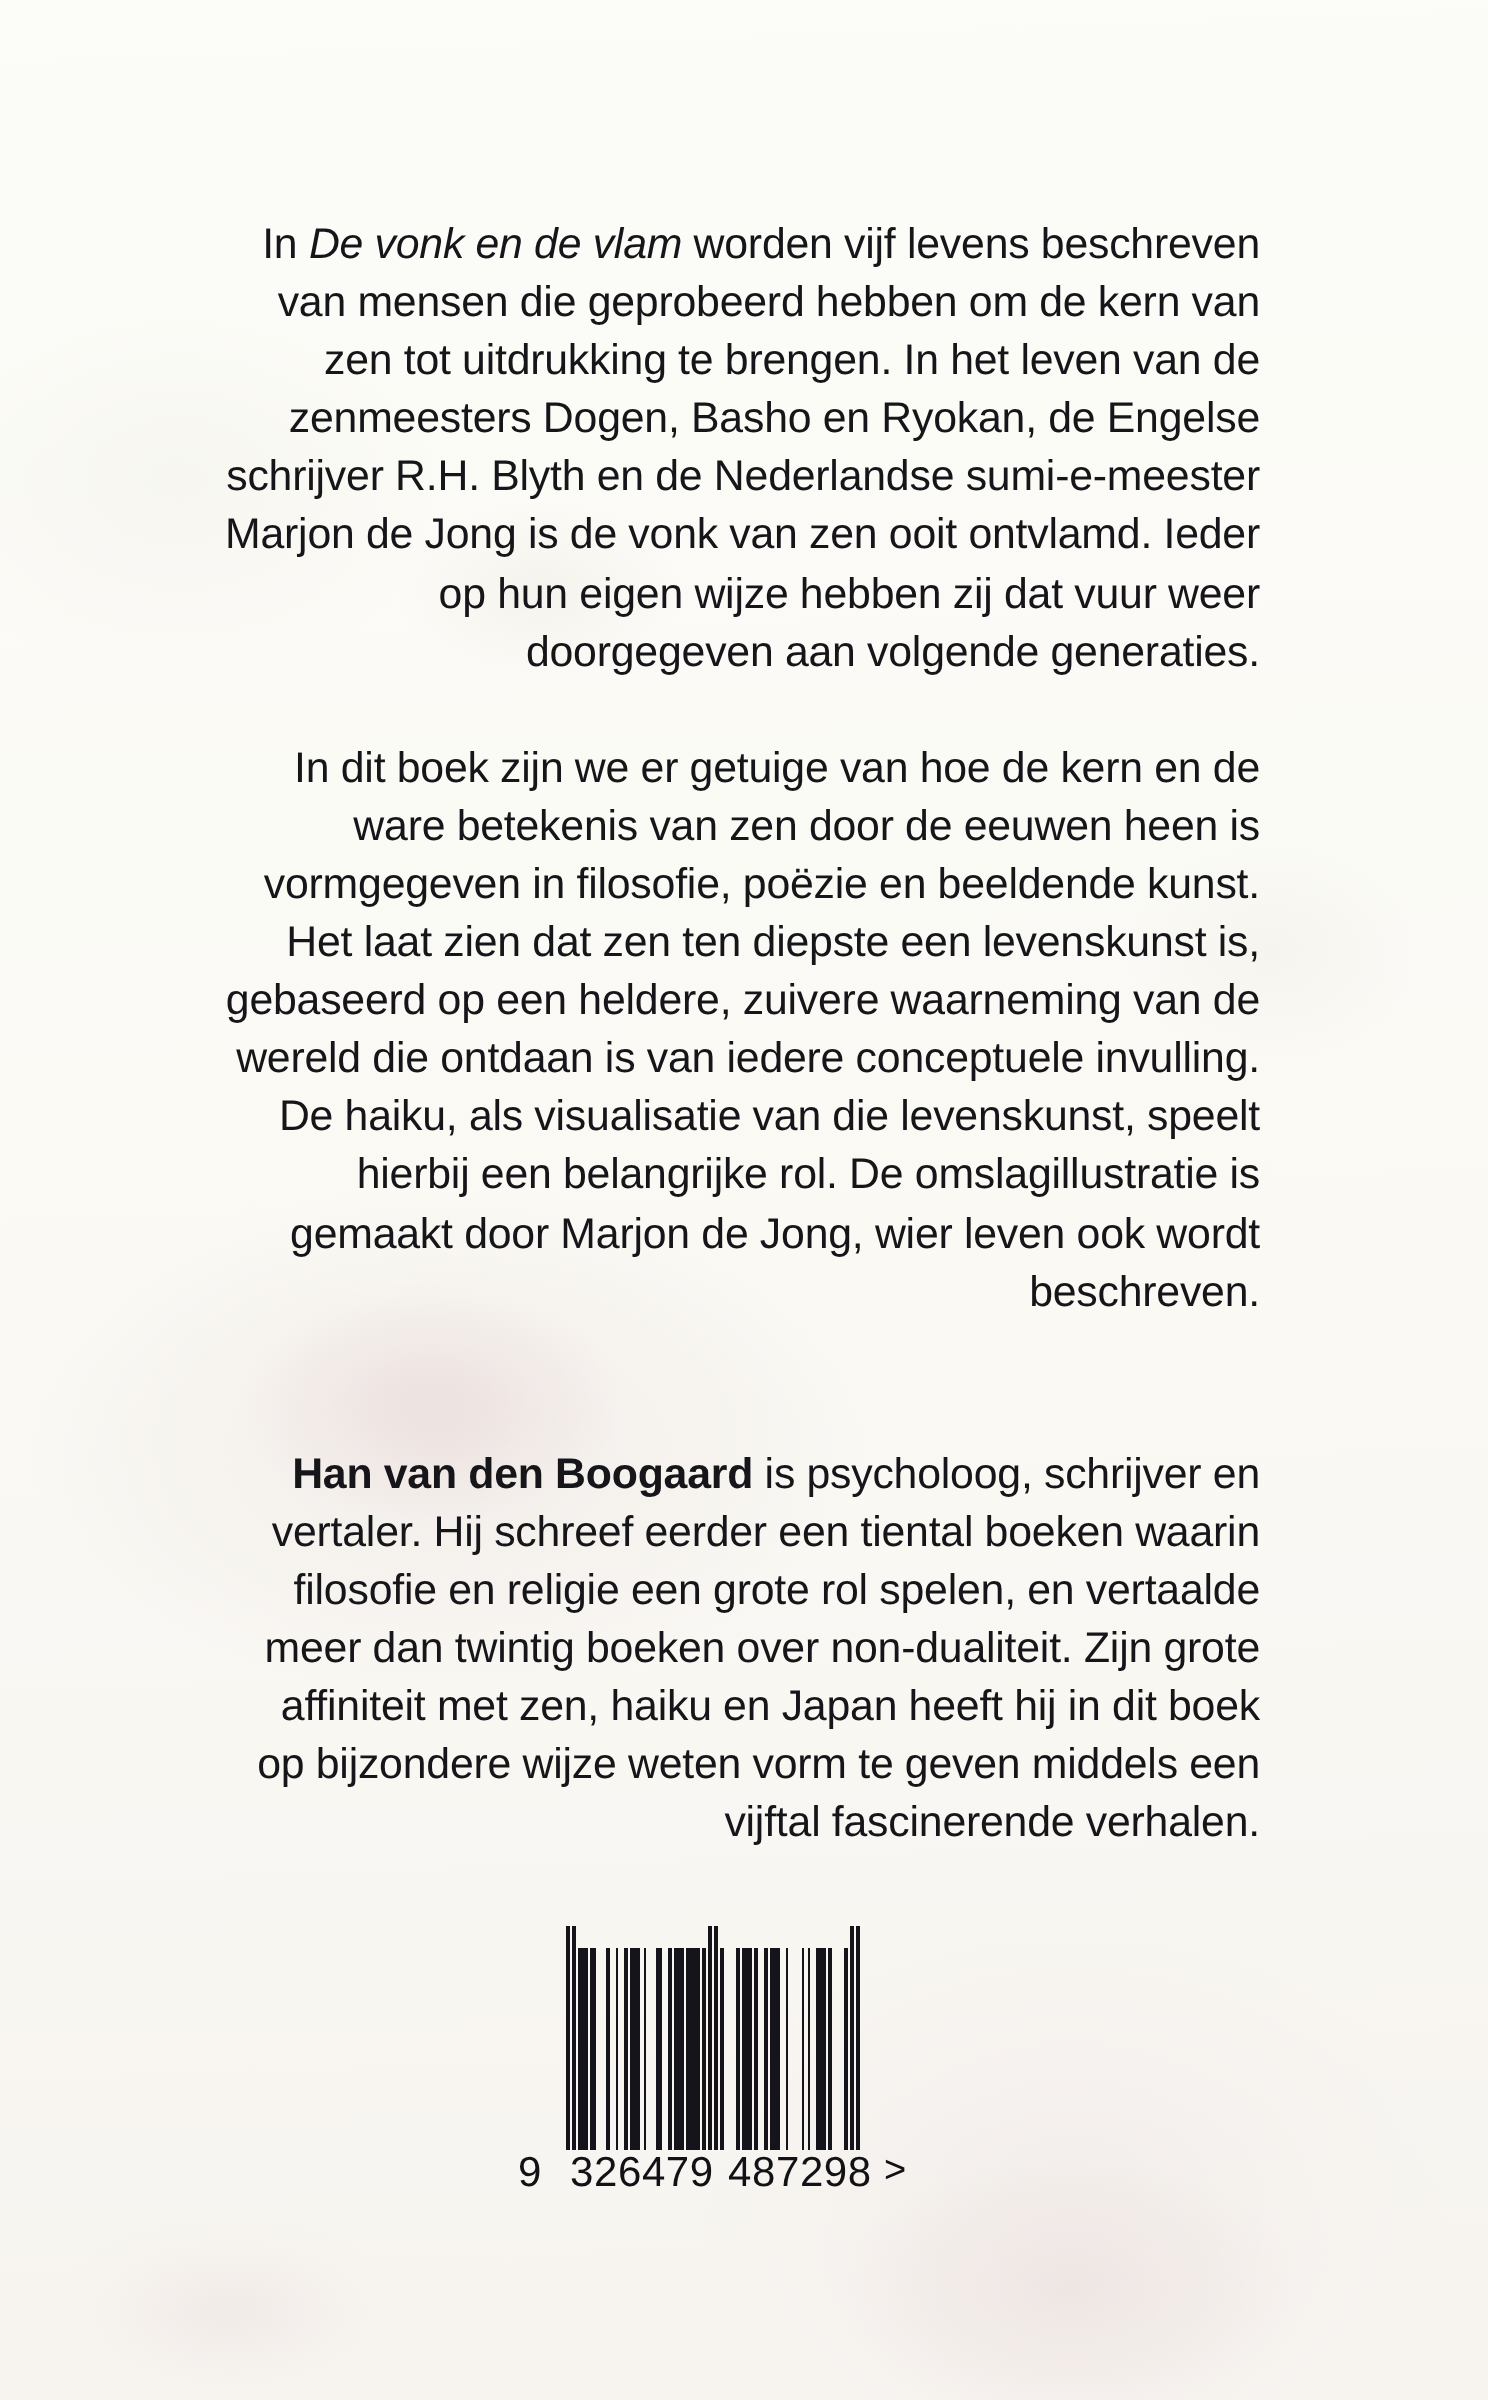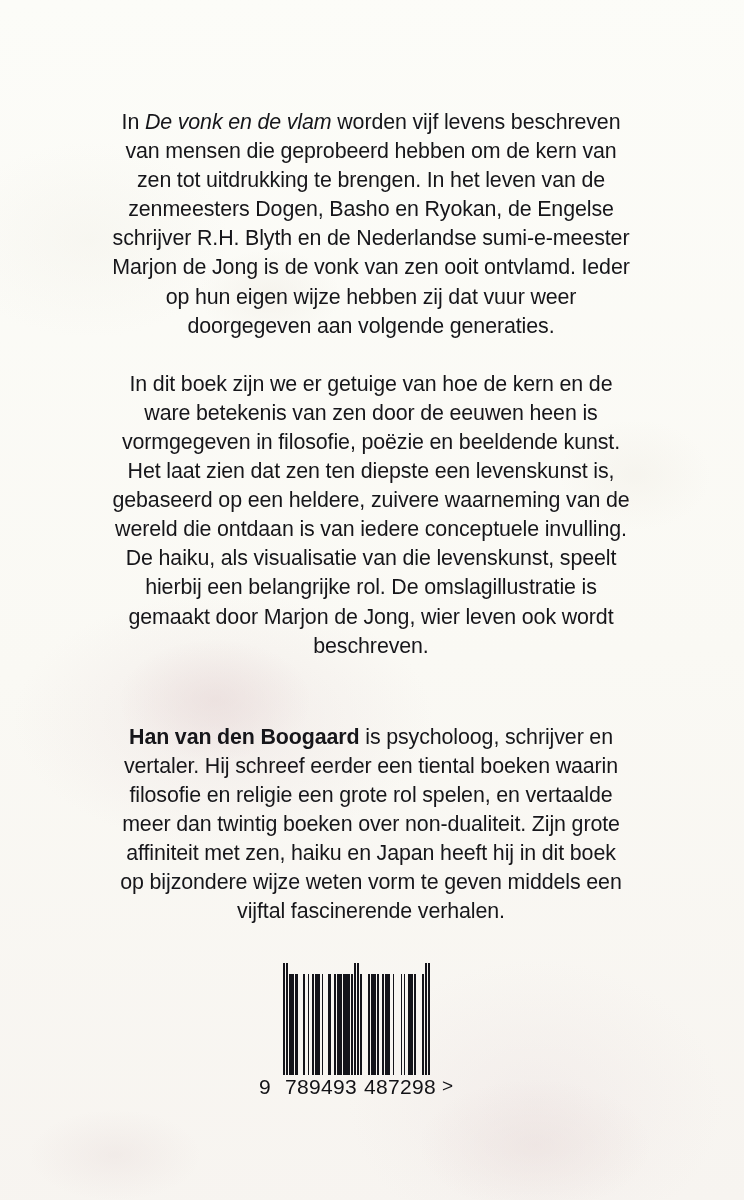--- a/index.html
+++ b/index.html
@@ -53,21 +53,21 @@
     width: 518px;
   }
 
   .para {
     margin: 0 0 0 0;
     font-size: 21.4px;
     line-height: 29.1px;
     color: #16161a;
     letter-spacing: -0.1px;
     word-spacing: -0.15px;
-    text-align: center;
+    text-align: right;
   }
   .para.gap-one { margin-top: 29px; }
   .para.gap-two { margin-top: 62px; }
 
   .para em {
     font-style: italic;
   }
   .para strong {
     font-weight: 700;
   }
@@ -226,19 +226,19 @@
         <i class="w" style="width:1.0526315789473684%"></i>
         <i class="w" style="width:1.0526315789473684%"></i>
         <i class="s" style="width:1.0526315789473684%"></i>
         <i class="w" style="width:1.0526315789473684%"></i>
         <i class="g" style="width:1.0526315789473684%"></i>
         <i class="w" style="width:1.0526315789473684%"></i>
         <i class="g" style="width:1.0526315789473684%"></i>
       </div>
     <div id="barcode-digits">
       <span class="d-lead">9</span>
-      <span class="d-left">789493</span>
+      <span class="d-left">326479</span>
       <span class="d-right">487298</span>
       <span class="d-addon">&gt;</span>
     </div>
   </div>
 
 </div>
 
 </body></html>

